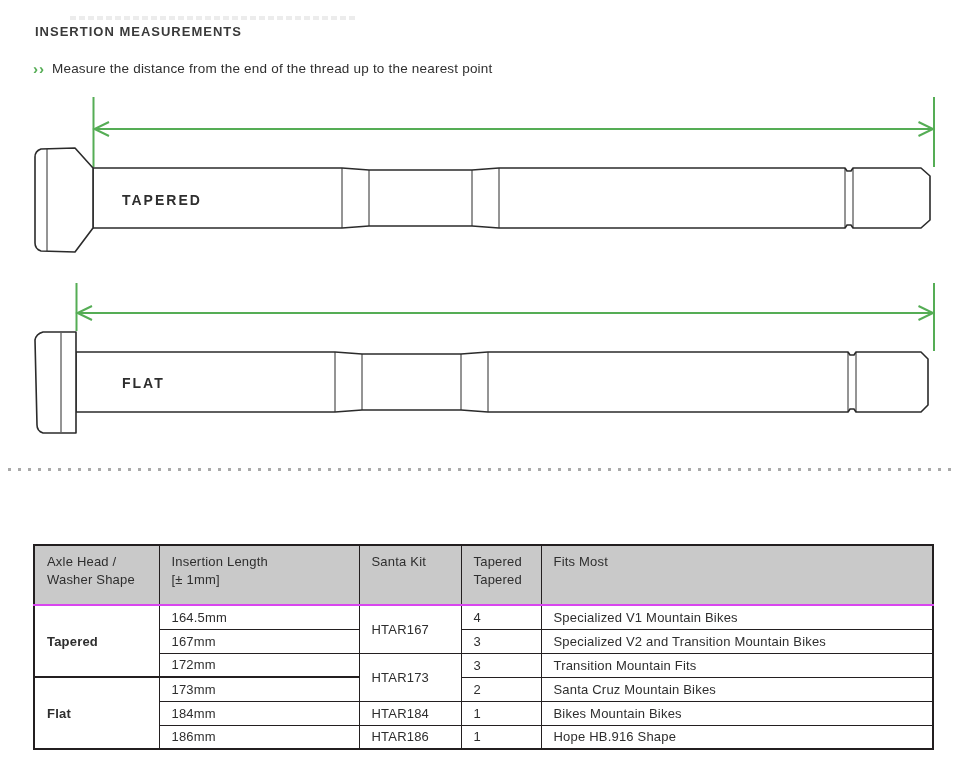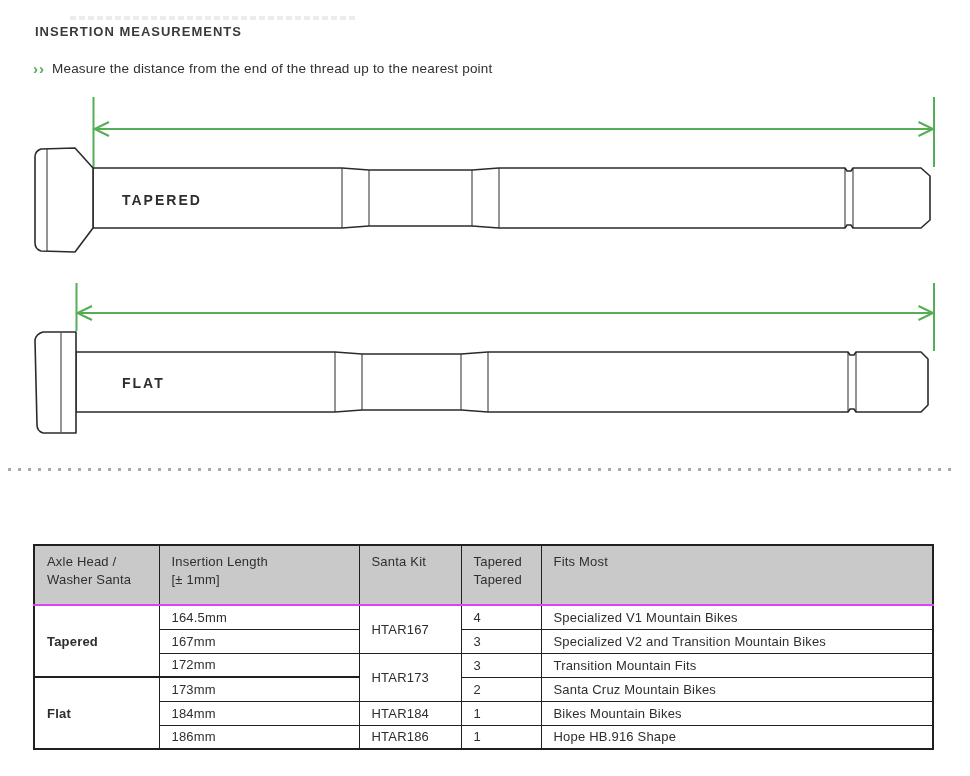--- a/index.html
+++ b/index.html
@@ -156,21 +156,21 @@
       <col style="width:125px">
         <col style="width:200px">
         <col style="width:102px">
       <col style="width:80px">
         <col style="width:392px">
     </colgroup>
     <thead>
       <tr>
         <th>
           <span>Axle Head /</span><br>
-          <span>Washer Santa</span>
+          <span>Washer Shape</span>
         </th>
         <th>
           <span>Insertion Length</span><br>
           <span>[± 1mm]</span>
         </th>
         <th>
           <span>Santa Kit</span>
         </th>
         <th>
           <span>Tapered</span><br>

